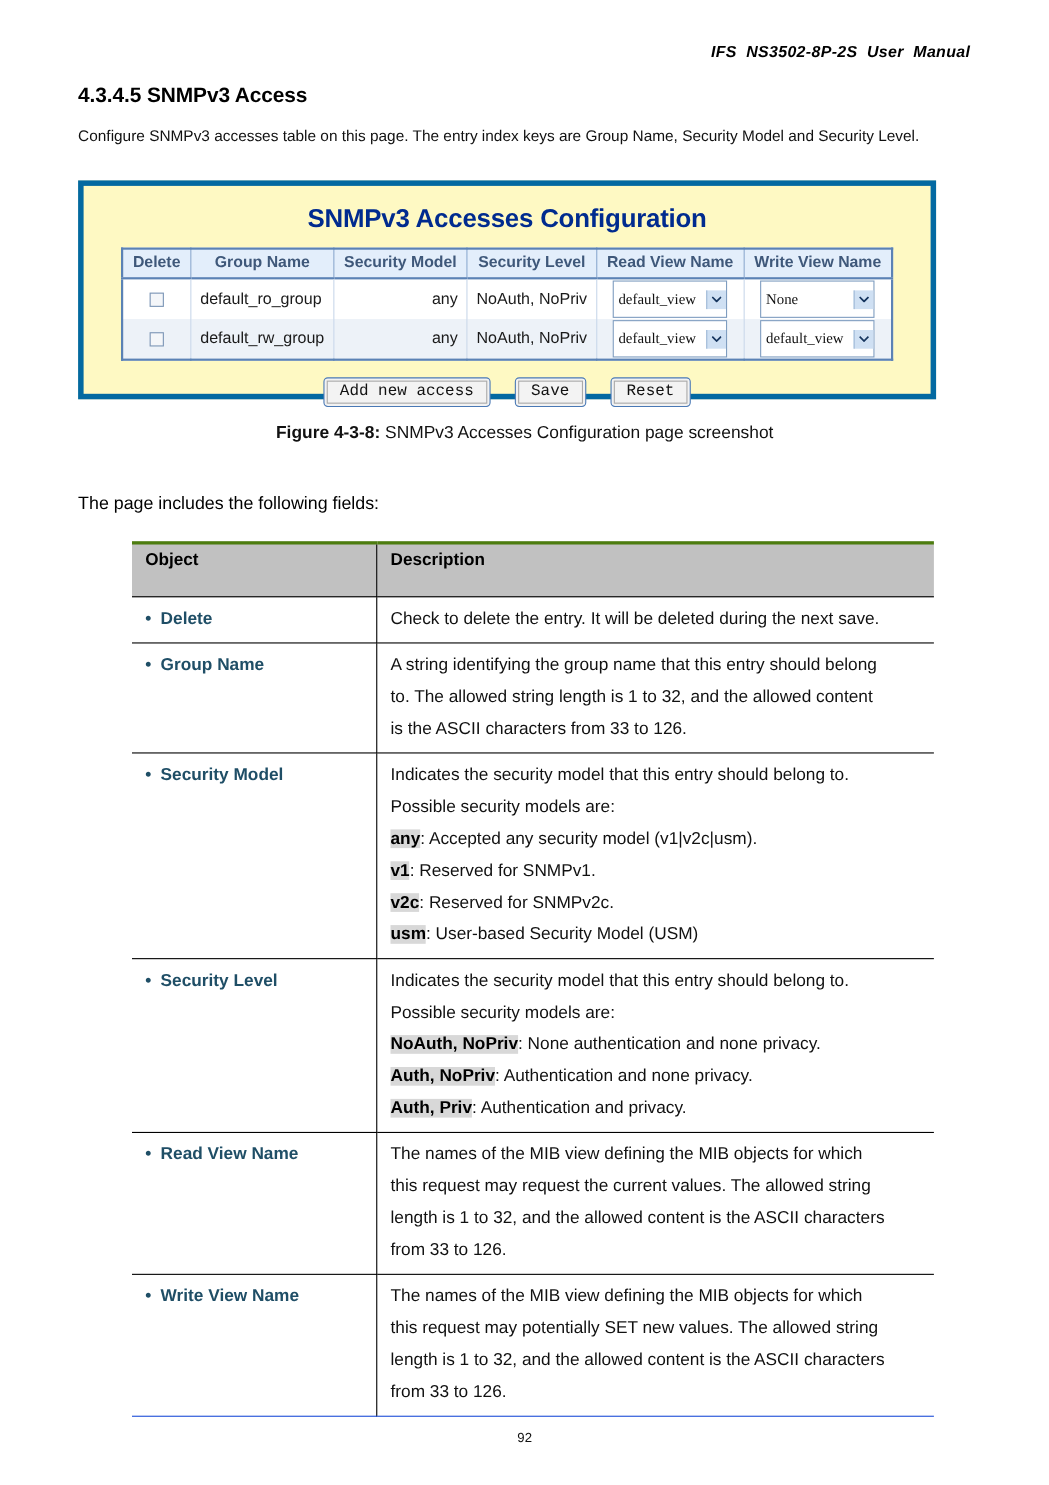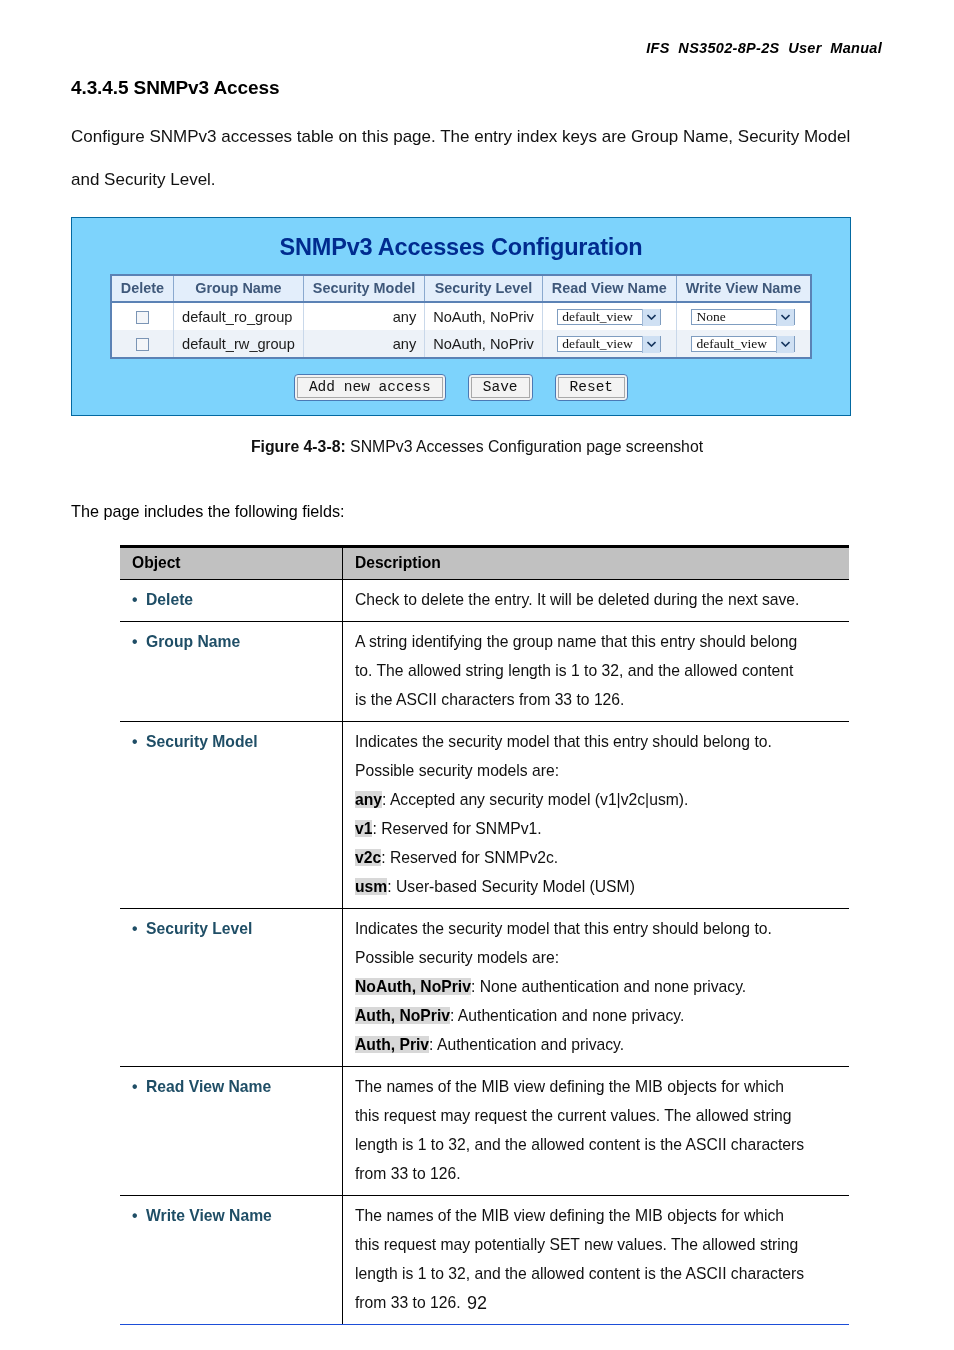--- a/index.html
+++ b/index.html
@@ -40,39 +40,39 @@
 
   h1.section-title {
     font-size: 19px;
     font-weight: bold;
     margin: 0 0 16px 0;
     letter-spacing: -0.1px;
     color: #000;
   }
 
   p.body-text {
-    font-size: 17px;
-    line-height: 43px;
+    font-size: 14px;
+    line-height: 17px;
     margin: 0;
     color: #111;
   }
   p.body-text + p.body-text { margin-top: 0; }
 
   a.figref {
     color: #1a3fd4;
     text-decoration: none;
   }
 
   
   .figure-panel {
-    margin-top: 16px;
+    margin-top: 32px;
     width: 780px;
     height: 199px;
-    border: 1px solid #0369a1;
-    background: #7dd3fc;
+    border: 5px solid #0369a1;
+    background: #fef9c3;
     position: relative;
     box-sizing: border-box;
   }
 
   .ui-title {
     text-align: center;
     font-family: "Liberation Sans", sans-serif;
     font-weight: bold;
     font-size: 23.5px;
     color: #002b8f;
@@ -129,21 +129,21 @@
     box-sizing: border-box;
     vertical-align: middle;
   }
 
   
   .ui-select {
     display: inline-flex;
     align-items: center;
     justify-content: space-between;
     width: 104px;
-    height: 16px;
+    height: 34px;
     border: 1px solid #7f9dc0;
     background: #ffffff;
     box-sizing: border-box;
     vertical-align: middle;
   }
   .ui-select .sel-label {
     font-family: "Liberation Serif", serif;
     font-size: 13.5px;
     color: #111;
     padding-left: 4px;
@@ -208,22 +208,22 @@
     margin-left: 49px;
     width: 729px;
     border-collapse: collapse;
     table-layout: fixed;
   }
   table.desc-table thead th {
     background: #c1c1c1;
     font-size: 15.6px;
     font-weight: bold;
     text-align: left;
-    padding: 6px 10px 7px 12px;
-    border-top: 3px solid #000000;
+    padding: 6px 10px 23px 12px;
+    border-top: 3px solid #4d7c0f;
     border-bottom: 1px solid #000;
     color: #000;
   }
   table.desc-table thead th.col-obj { width: 200px; border-right: 1px solid #000; }
 
   table.desc-table tbody td {
     vertical-align: top;
     font-size: 15.7px;
     line-height: 29px;
     padding: 5px 10px 7px 12px;
@@ -252,21 +252,21 @@
   }
   .desc-line { display: block; }
 
   
   .page-number {
     position: absolute;
     bottom: 36px;
     left: 0;
     width: 954px;
     text-align: center;
-    font-size: 18px;
+    font-size: 12px;
     color: #111;
   }
 </style>
 </head>
 <body>
 
 <div class="page-header">IFS  NS3502-8P-2S  User  Manual</div>
 
 <div class="content">
 

